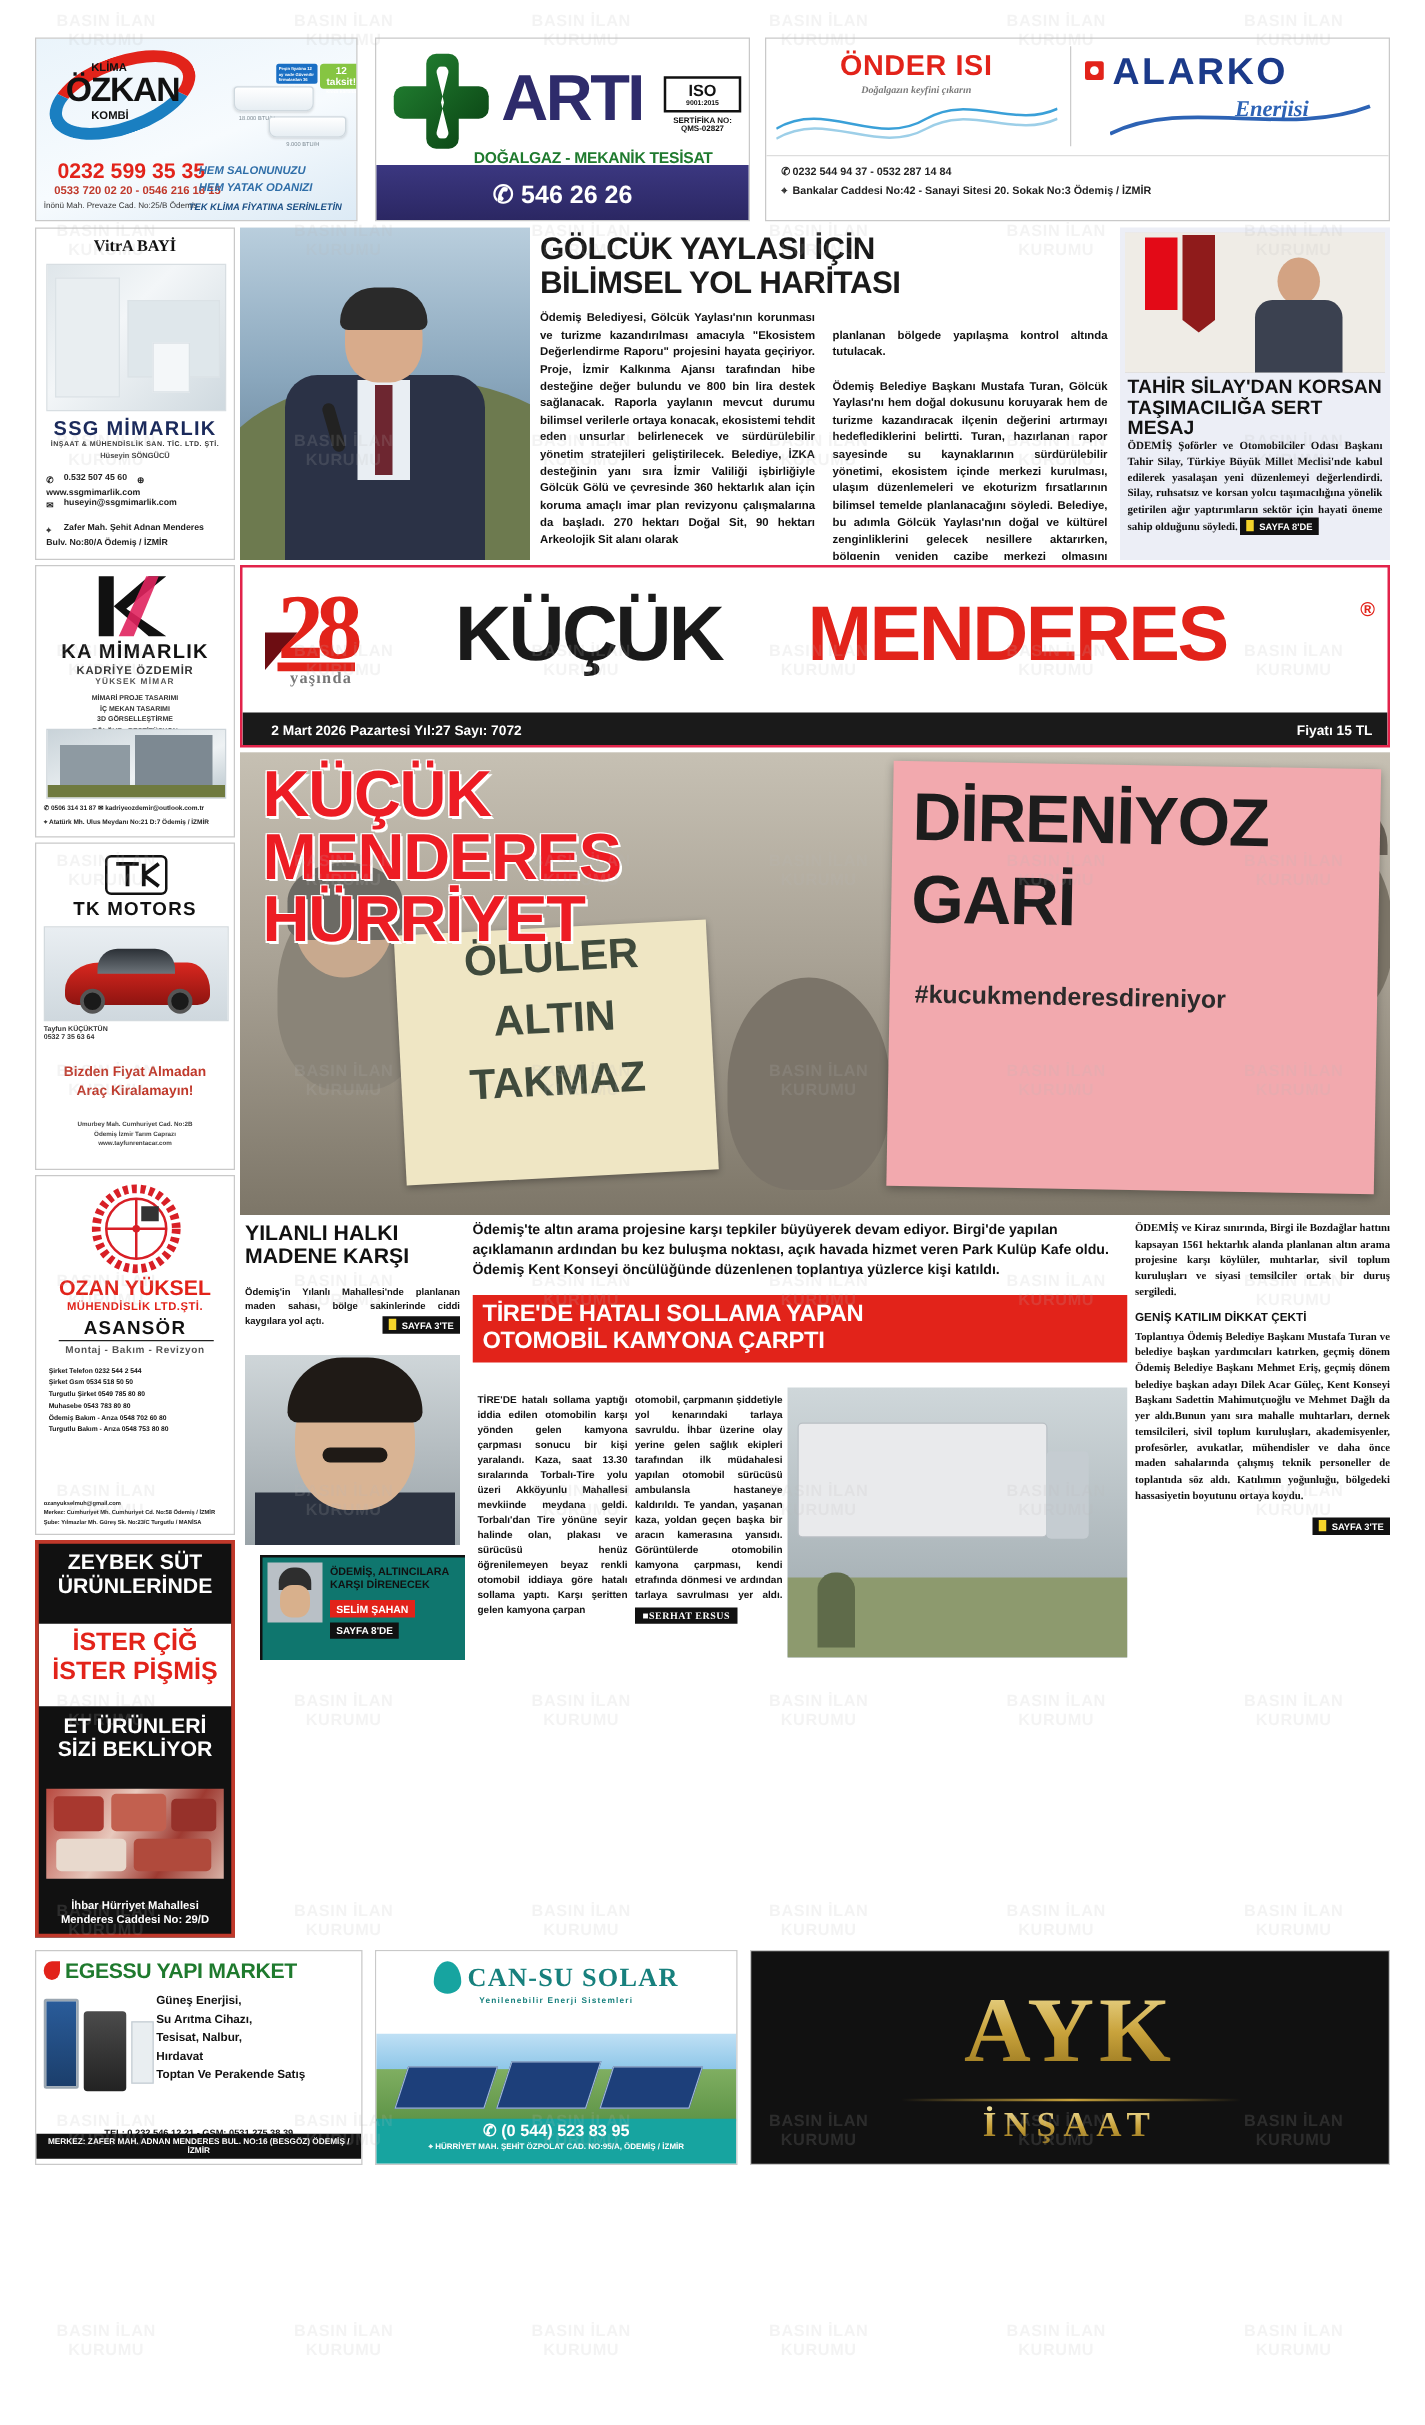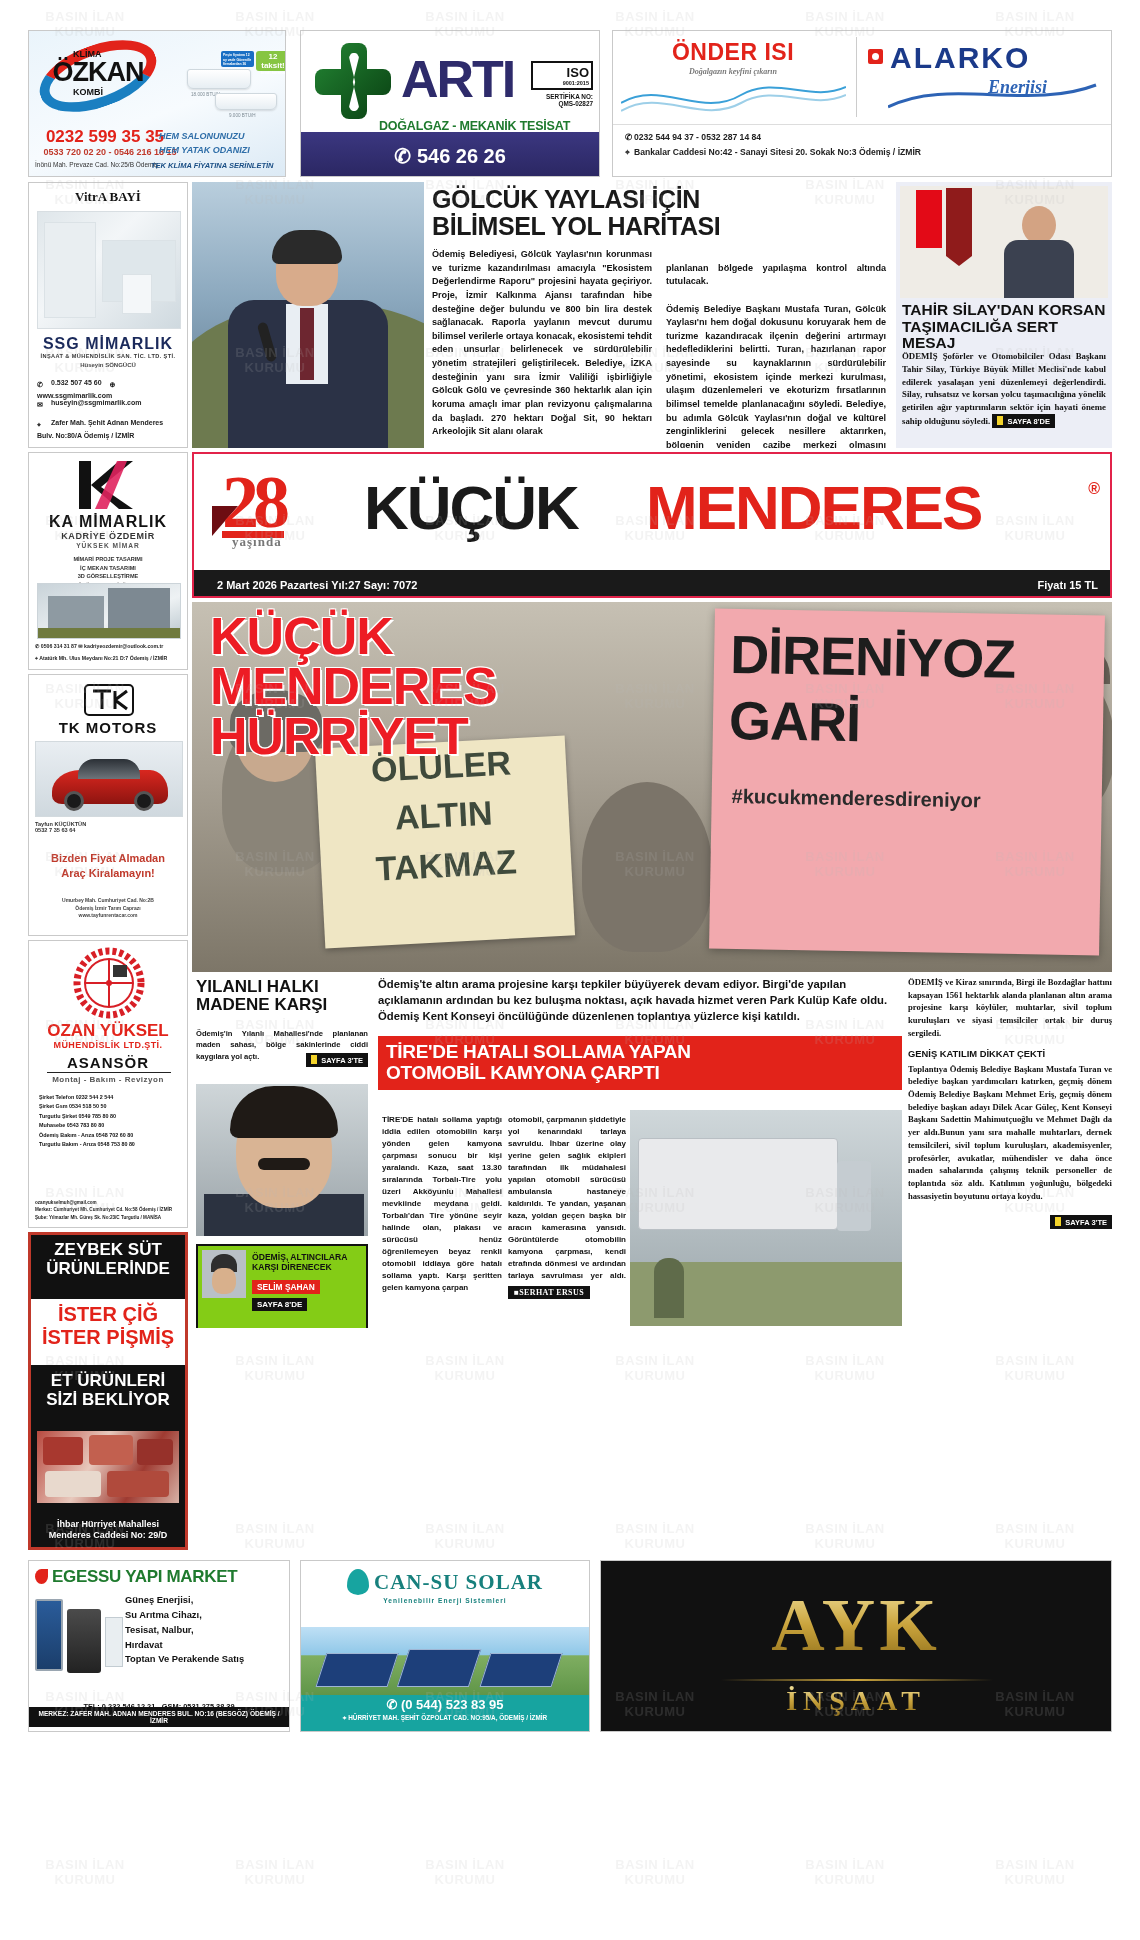--- a/index.html
+++ b/index.html
@@ -81,21 +81,21 @@
      clip-path: polygon(0 0, 100% 0, 40% 50%, 100% 100%, 0 100%, 60% 50%); }
   .arti-word { position:absolute; left:100px; top:18px;
      font:800 52px "Liberation Sans",sans-serif; color:#2e2b6b; letter-spacing:-2px; }
   .arti-sub { position:absolute; left:78px; top:88px;
      font:800 12.5px "Liberation Sans",sans-serif; color:#1f7a2e; letter-spacing:-.2px; }
   .arti-bar { position:absolute; left:0; bottom:0; width:100%; height:44px;
      background:linear-gradient(180deg,#3b3780,#2b2763); }
   .arti-phone { position:absolute; left:0; bottom:8px; width:100%; text-align:center;
      color:#fff; font:800 20px "Liberation Sans",sans-serif; }
   .arti-phone .ic { display:inline-block; margin-right:6px; }
-  .iso-box { position:absolute; right:6px; top:30px; width:62px; text-align:right; }
+  .iso-box { position:absolute; right:6px; top:30px; width:62px; text-align:center; }
   .iso-badge { border:2px solid #111; padding:2px 2px; font:800 13px "Liberation Sans",sans-serif; color:#111; }
   .iso-badge small { display:block; font:700 5.5px "Liberation Sans",sans-serif; }
   .iso-t { font:700 6.4px "Liberation Sans",sans-serif; color:#111; margin-top:3px; }
   .iso-n { font:700 6.4px "Liberation Sans",sans-serif; color:#111; }
 
   #ad-onder { left:612px; top:30px; width:500px; height:147px; background:#fff; }
   .onder-top { position:absolute; left:0; top:0; width:100%; height:92px; }
   .onder-left { position:absolute; left:10px; top:8px; width:220px; text-align:center; }
   .onder-name { font:800 23px "Liberation Sans",sans-serif; color:#e2231a; letter-spacing:.5px; }
   .onder-tag { font:600 8px "Liberation Serif",serif; color:#7a7a7a; font-style:italic; margin-top:1px;}
@@ -268,21 +268,21 @@
      color:#111; line-height:1.04;}
   .yl-body { position:absolute; left:4px; top:52px; width:172px; font:600 7.6px "Liberation Sans",sans-serif;
      color:#111; line-height:1.5; text-align:justify;}
   .yl-body b{font-weight:800;}
   .yl-photo { position:absolute; left:4px; top:108px; width:172px; height:152px; overflow:hidden;
      background:linear-gradient(180deg,#cfd6d9,#9aa3a8);}
   .yl-face { position:absolute; left:40px; top:12px; width:96px; height:112px; background:#d9b494; border-radius:48% 48% 44% 44%;}
   .yl-hair { position:absolute; left:34px; top:2px; width:108px; height:52px; background:#1f1a16; border-radius:54px 54px 10px 10px;}
   .yl-must { position:absolute; left:62px; top:74px; width:52px; height:12px; background:#1f1a16; border-radius:6px;}
   .yl-suit { position:absolute; left:8px; top:110px; width:160px; height:46px; background:#2b3240;}
-  .yl-small { position:absolute; left:4px; top:268px; width:172px; height:96px; border:2px solid #111; background:#84cc16;}
+  .yl-small { position:absolute; left:16px; top:268px; width:172px; height:96px; border:2px solid #111; background:#0f766e;}
   .yl-small .ph { position:absolute; left:4px; top:4px; width:44px; height:48px; background:#b9c0c6; overflow:hidden;}
   .yl-small .ph i{ position:absolute; left:9px; top:4px; width:26px; height:18px; background:#2e2e2e; border-radius:12px 12px 0 0;}
   .yl-small .ph u{ position:absolute; left:10px; top:18px; width:24px; height:26px; background:#d8b08c; border-radius:40%;}
   .yl-small .t1 { position:absolute; left:54px; top:6px; width:114px; font:800 8.6px "Liberation Sans",sans-serif; color:#111; line-height:1.2;}
   .yl-small .t2 { position:absolute; left:54px; top:34px; background:#e2231a; color:#fff;
      font:800 8.4px "Liberation Sans",sans-serif; padding:2px 5px;}
   .yl-small .t3 { position:absolute; left:54px; top:52px; background:#111; color:#fff;
      font:800 8px "Liberation Sans",sans-serif; padding:2px 5px;}
 
   #midintro { left:378px; top:976px; width:524px; height:52px; }

